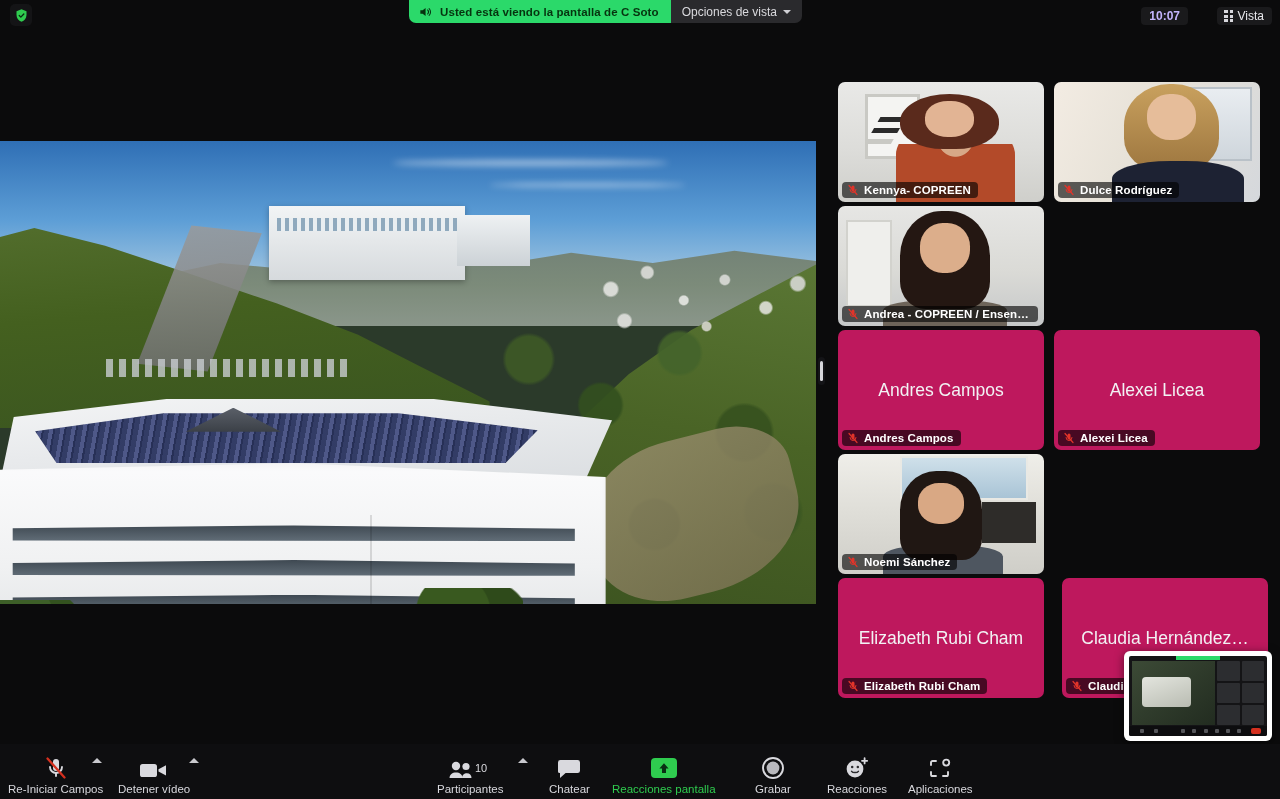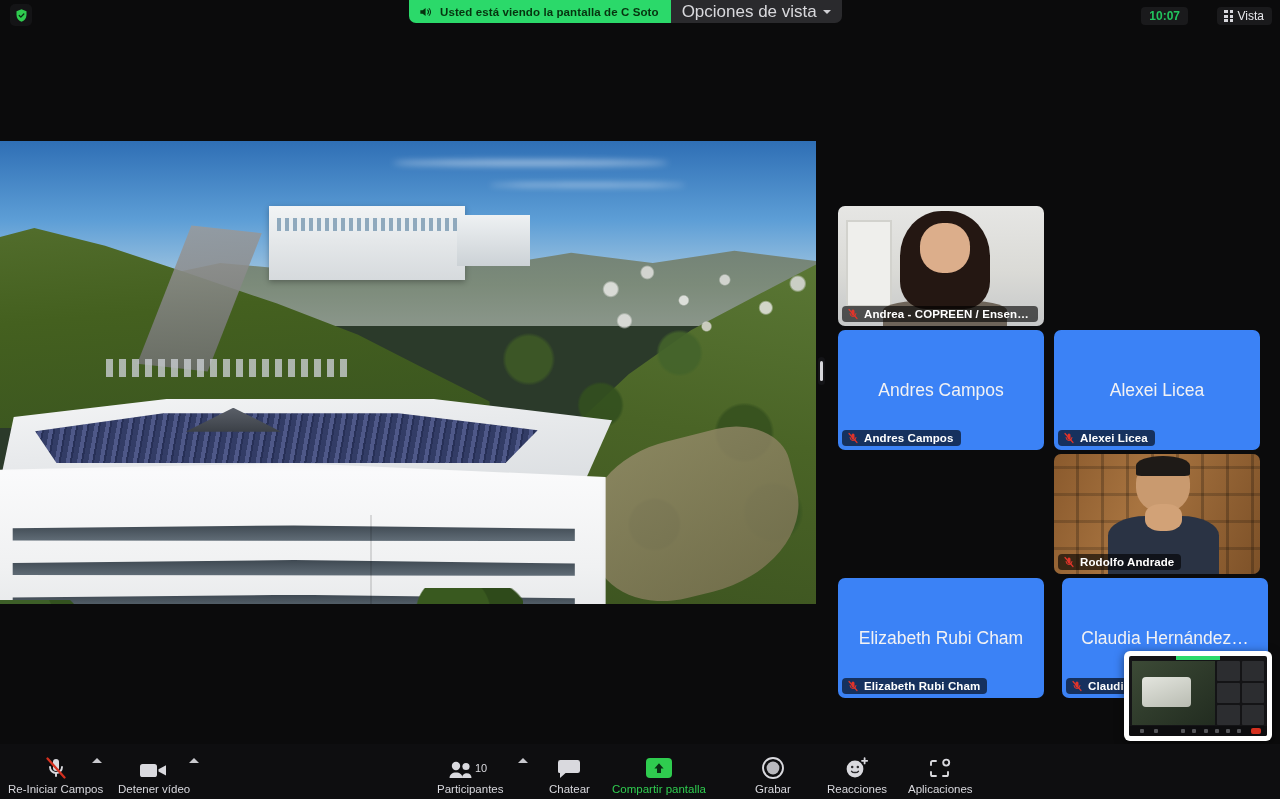--- a/index.html
+++ b/index.html
@@ -17,24 +17,24 @@
             border-radius:5px; background:#141416; display:flex; align-items:center; justify-content:center; }
   .shield svg { width:15px; height:15px; display:block; }
 
   .sharebanner { position:absolute; left:409px; top:0; height:37px; display:flex; align-items:stretch;justify-content:space-between; }
   .sharebanner .green { background:#2bd96a; display:flex; align-items:center; height:23px;
                         border-bottom-left-radius:7px; padding:0 12px 0 9px; gap:8px; }
   .sharebanner .spk { width:14px; height:14px; display:block; }
   .sharebanner .msg { color:#06330f; font-size:11.5px; font-weight:700; letter-spacing:.1px; white-space:nowrap; }
   .viewopts { background:#2a2a2d; display:flex; align-items:center; gap:6px; height:23px;
               padding:0 11px; border-bottom-right-radius:7px; }
-  .viewopts span { color:#d9d9dd; font-size:17px; white-space:nowrap; }
+  .viewopts span { color:#d9d9dd; font-size:12px; white-space:nowrap; }
   .caret { width:0;height:0;border-left:4px solid transparent;border-right:4px solid transparent;border-top:4.5px solid #cfcfd4; }
 
-  .clock { position:absolute; right:92px; top:7px; background:#1a1a1c; color:#22c55e;
+  .clock { position:absolute; right:92px; top:7px; background:#1a1a1c; color:#c4b5fd;
            font-size:12px; font-weight:700; padding:2px 8px; border-radius:4px; }
   .viewbtn { position:absolute; right:8px; top:7px; background:#1a1a1c; color:#e8e8ec;
              font-size:12px; padding:2px 8px 2px 7px; border-radius:4px; display:flex; align-items:center; gap:5px; }
   .gridglyph { display:grid; grid-template-columns:4px 3px; grid-template-rows:3px 3px 3px; gap:1.5px; }
   .gridglyph i { background:#d8d8dd; display:block; }
 
   
   .sharestage { position:absolute; left:0; top:42px; width:816px; height:702px; background:#0b0b0c; }
   .photo { position:absolute; left:0; top:99px; width:816px; height:463px; overflow:hidden; background:#2b3a2a; }
   .sky { position:absolute; inset:0 0 62% 0;
@@ -108,21 +108,21 @@
         background:repeating-linear-gradient(90deg,#c8ccd0 0 7px,transparent 7px 13px); opacity:.8; }
 
   .dragbar { position:absolute; left:818px; top:357px; width:7px; height:28px;
         background:#141417; border-radius:4px; display:flex; align-items:center; justify-content:center; }
   .dragbar i { width:3px; height:20px; background:#d6d6da; border-radius:2px; display:block; }
 
   
   .strip { position:absolute; left:838px; top:82px; width:422px; height:614px; }
   .tile { position:absolute; width:206px; height:120px; border-radius:7px; overflow:hidden;
           background:#1b1c1e; }
-  .tile.placeholder { background:#3b82f6; display:flex; align-items:center; justify-content:center; }
+  .tile.placeholder { background:#be185d; display:flex; align-items:center; justify-content:center; }
   .tile.speaking { outline:3px solid #2fcc4f; outline-offset:-3px; }
   .ph-name { color:#f2f2f4; font-size:17.5px; font-weight:400; text-align:center;
              padding:0 8px; white-space:nowrap; overflow:hidden; text-overflow:ellipsis; max-width:100%; }
   .namebar { position:absolute; left:4px; bottom:4px; max-width:196px;
              background:rgba(0,0,0,.62); border-radius:4px; padding:2px 7px 2.5px 5px;
              display:flex; align-items:center; gap:5px; }
   .namebar .nm { color:#fff; font-size:11.5px; font-weight:700; white-space:nowrap;
                  overflow:hidden; text-overflow:ellipsis; max-width:176px; letter-spacing:.1px; }
   .micmute { width:12px; height:12px; flex:0 0 12px; display:block; }
 
@@ -298,21 +298,55 @@
       </div>
     </div>
   </div>
 
   <div class="dragbar">
       <i></i>
     </div>
 
   <div class="strip">
 
-
+    <div class="tile" style="left:0;top:0;">
+      <div class="scene sc-kennya">
+        <div class="frame">
+            <i></i>
+          </div>
+        <div class="person"></div>
+        <div class="hair"></div>
+        <div class="face"></div>
+      </div>
+      <div class="namebar">
+        <svg class="micmute" viewBox="0 0 24 24">
+          <path d="M12 3a3 3 0 00-3 3v6a3 3 0 006 0V6a3 3 0 00-3-3z" fill="#e2342a"></path>
+          <path d="M6 11a6 6 0 0012 0" stroke="#e2342a" stroke-width="2" fill="none" stroke-linecap="round"></path>
+          <path d="M4 3l16 18" stroke="#e2342a" stroke-width="2.4" stroke-linecap="round"></path>
+        </svg>
+        <span class="nm">Kennya- COPREEN</span>
+      </div>
+    </div>
+
+    <div class="tile" style="left:216px;top:0;">
+      <div class="scene sc-dulce">
+        <div class="win"></div>
+        <div class="hair"></div>
+        <div class="face"></div>
+        <div class="body"></div>
+      </div>
+      <div class="namebar">
+        <svg class="micmute" viewBox="0 0 24 24">
+          <path d="M12 3a3 3 0 00-3 3v6a3 3 0 006 0V6a3 3 0 00-3-3z" fill="#e2342a"></path>
+          <path d="M6 11a6 6 0 0012 0" stroke="#e2342a" stroke-width="2" fill="none" stroke-linecap="round"></path>
+          <path d="M4 3l16 18" stroke="#e2342a" stroke-width="2.4" stroke-linecap="round"></path>
+        </svg>
+        <span class="nm">Dulce Rodríguez</span>
+      </div>
+    </div>
 
     <div class="tile" style="left:0;top:124px;">
       <div class="scene sc-andrea">
         <div class="door"></div>
         <div class="body"></div>
         <div class="hair"></div>
         <div class="face"></div>
       </div>
       <div class="namebar">
         <svg class="micmute" viewBox="0 0 24 24">
@@ -342,38 +376,38 @@
       <div class="namebar">
         <svg class="micmute" viewBox="0 0 24 24">
           <path d="M12 3a3 3 0 00-3 3v6a3 3 0 006 0V6a3 3 0 00-3-3z" fill="#e2342a"></path>
           <path d="M6 11a6 6 0 0012 0" stroke="#e2342a" stroke-width="2" fill="none" stroke-linecap="round"></path>
           <path d="M4 3l16 18" stroke="#e2342a" stroke-width="2.4" stroke-linecap="round"></path>
         </svg>
         <span class="nm">Alexei Licea</span>
       </div>
     </div>
 
-
-    <div class="tile" style="left:216px;top:372px;">
-      <div class="scene sc-rodolfo">
-        <div class="shelves"></div>
+    <div class="tile" style="left:0;top:372px;">
+      <div class="scene sc-noemi">
+        <div class="win"></div>
+        <div class="cab"></div>
         <div class="body"></div>
-        <div class="head"></div>
         <div class="hair"></div>
-        <div class="hands"></div>
-      </div>
-      <div class="namebar">
-        <svg class="micmute" viewBox="0 0 24 24">
-          <path d="M12 3a3 3 0 00-3 3v6a3 3 0 006 0V6a3 3 0 00-3-3z" fill="#e2342a"></path>
-          <path d="M6 11a6 6 0 0012 0" stroke="#e2342a" stroke-width="2" fill="none" stroke-linecap="round"></path>
-          <path d="M4 3l16 18" stroke="#e2342a" stroke-width="2.4" stroke-linecap="round"></path>
-        </svg>
-        <span class="nm">Rodolfo Andrade</span>
-      </div>
-    </div>
+        <div class="face"></div>
+      </div>
+      <div class="namebar">
+        <svg class="micmute" viewBox="0 0 24 24">
+          <path d="M12 3a3 3 0 00-3 3v6a3 3 0 006 0V6a3 3 0 00-3-3z" fill="#e2342a"></path>
+          <path d="M6 11a6 6 0 0012 0" stroke="#e2342a" stroke-width="2" fill="none" stroke-linecap="round"></path>
+          <path d="M4 3l16 18" stroke="#e2342a" stroke-width="2.4" stroke-linecap="round"></path>
+        </svg>
+        <span class="nm">Noemi Sánchez</span>
+      </div>
+    </div>
+
 
     <div class="tile placeholder" style="left:0;top:496px;">
       <span class="ph-name">Elizabeth Rubi Cham</span>
       <div class="namebar">
         <svg class="micmute" viewBox="0 0 24 24">
           <path d="M12 3a3 3 0 00-3 3v6a3 3 0 006 0V6a3 3 0 00-3-3z" fill="#e2342a"></path>
           <path d="M6 11a6 6 0 0012 0" stroke="#e2342a" stroke-width="2" fill="none" stroke-linecap="round"></path>
           <path d="M4 3l16 18" stroke="#e2342a" stroke-width="2.4" stroke-linecap="round"></path>
         </svg>
         <span class="nm">Elizabeth Rubi Cham</span>
@@ -468,21 +502,21 @@
       <div class="tblabel">Chatear</div>
     </div>
 
     <div class="tbitem" style="left:612px;">
       <div class="tbicon">
         <svg width="34" height="24" viewBox="0 0 34 24">
           <rect x="4" y="2" width="26" height="20" rx="4" fill="#2fcc4f"></rect>
           <path d="M17 7.2l4.6 5.2h-2.6V17h-4v-4.6h-2.6z" fill="#0a2f14"></path>
         </svg>
       </div>
-      <div class="tblabel green">Compartir pantalla</div>
+      <div class="tblabel green">Reacciones pantalla</div>
     </div>
 
     <div class="tbitem" style="left:755px;">
       <div class="tbicon">
         <svg width="24" height="24" viewBox="0 0 24 24">
           <circle cx="12" cy="12" r="10" fill="none" stroke="#d9d9de" stroke-width="1.9"></circle>
           <circle cx="12" cy="12" r="6.4" fill="#b9b9be"></circle>
         </svg>
       </div>
       <div class="tblabel">Grabar</div>

